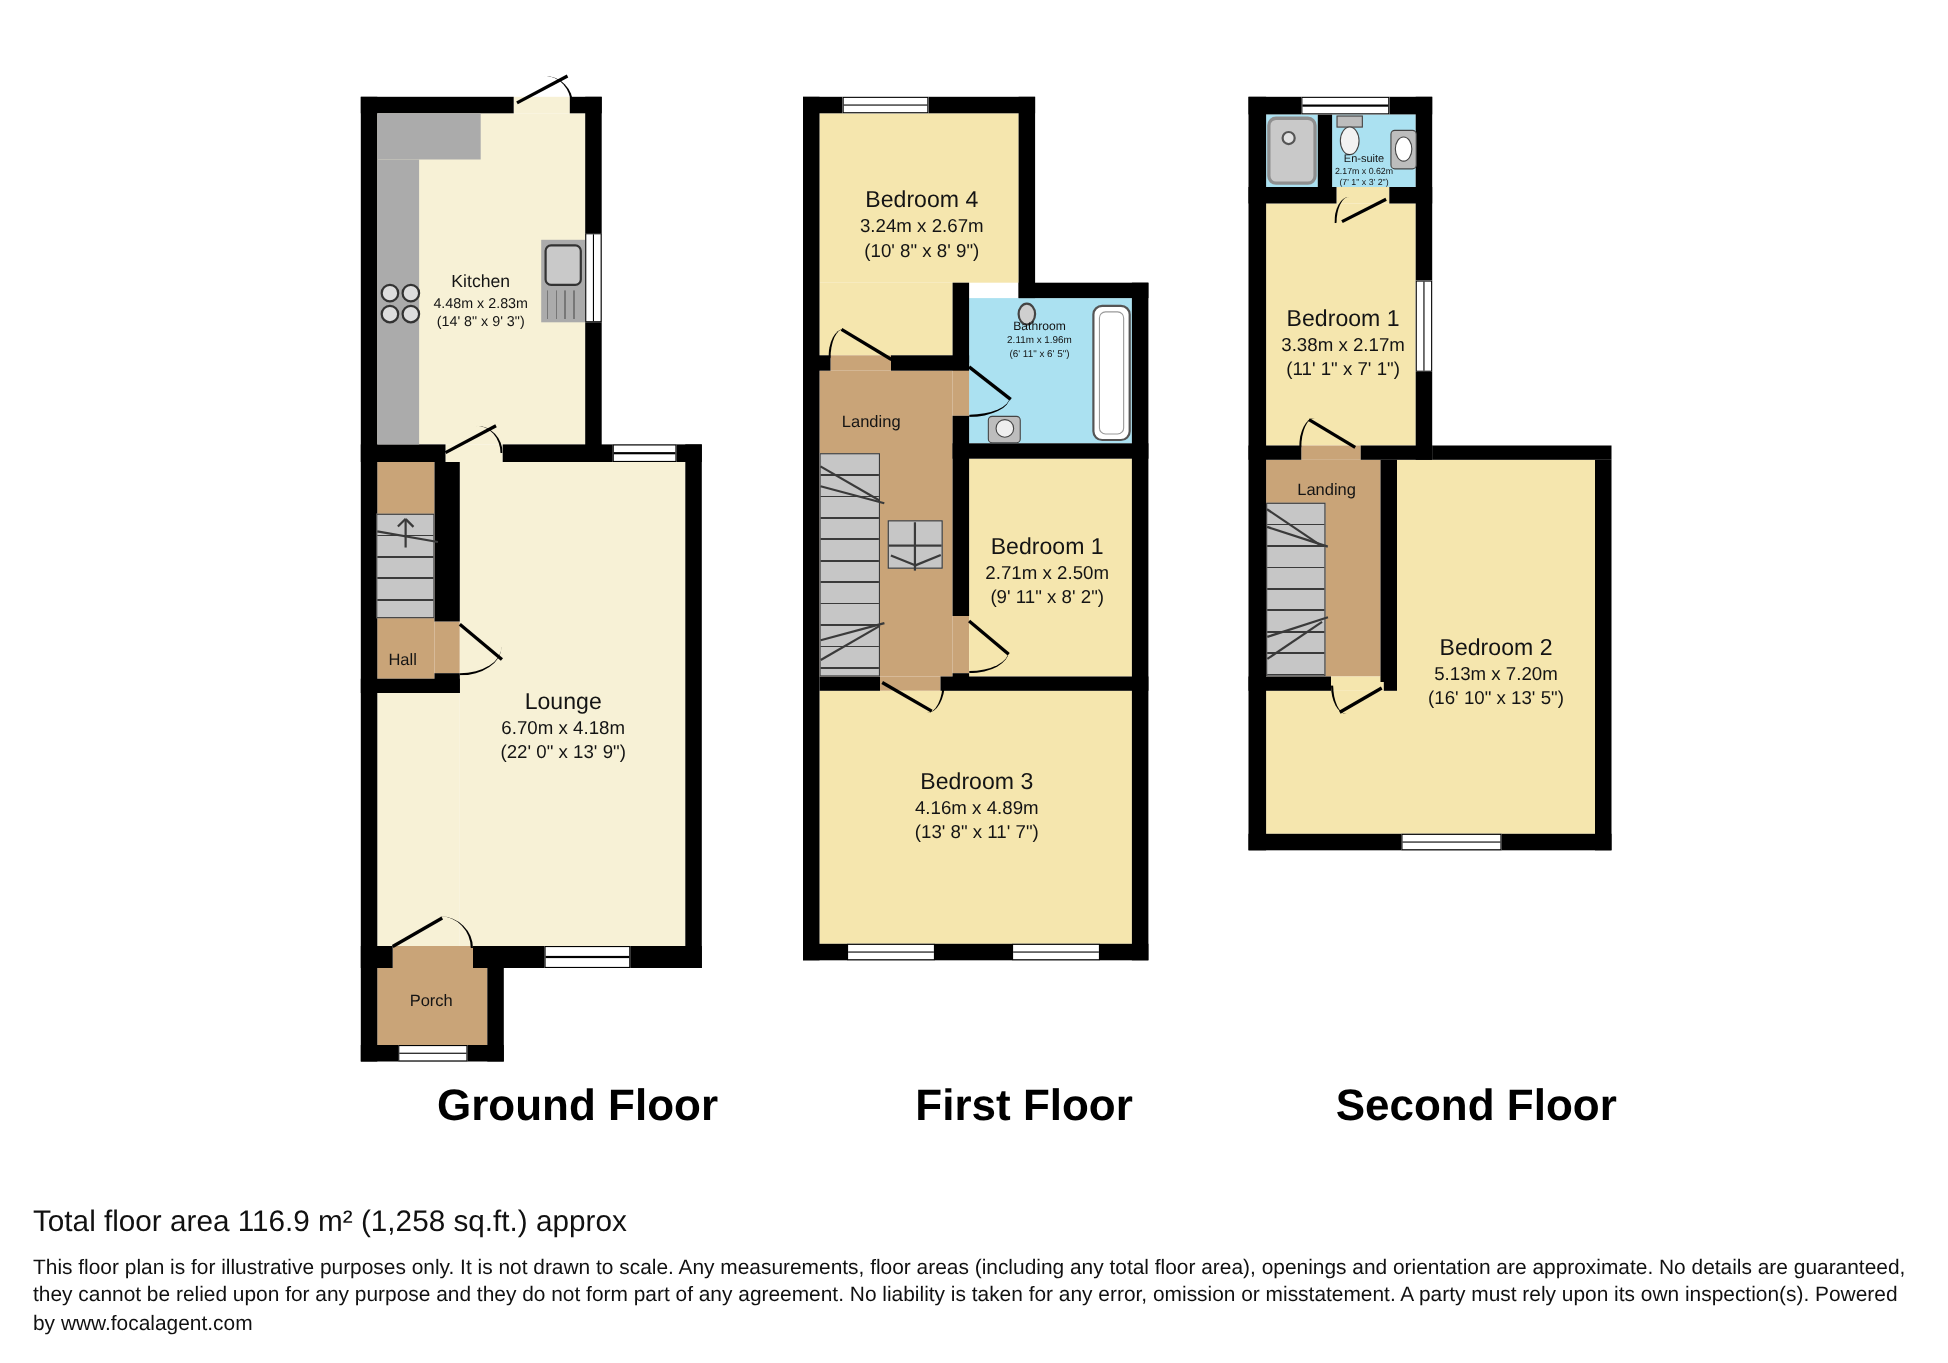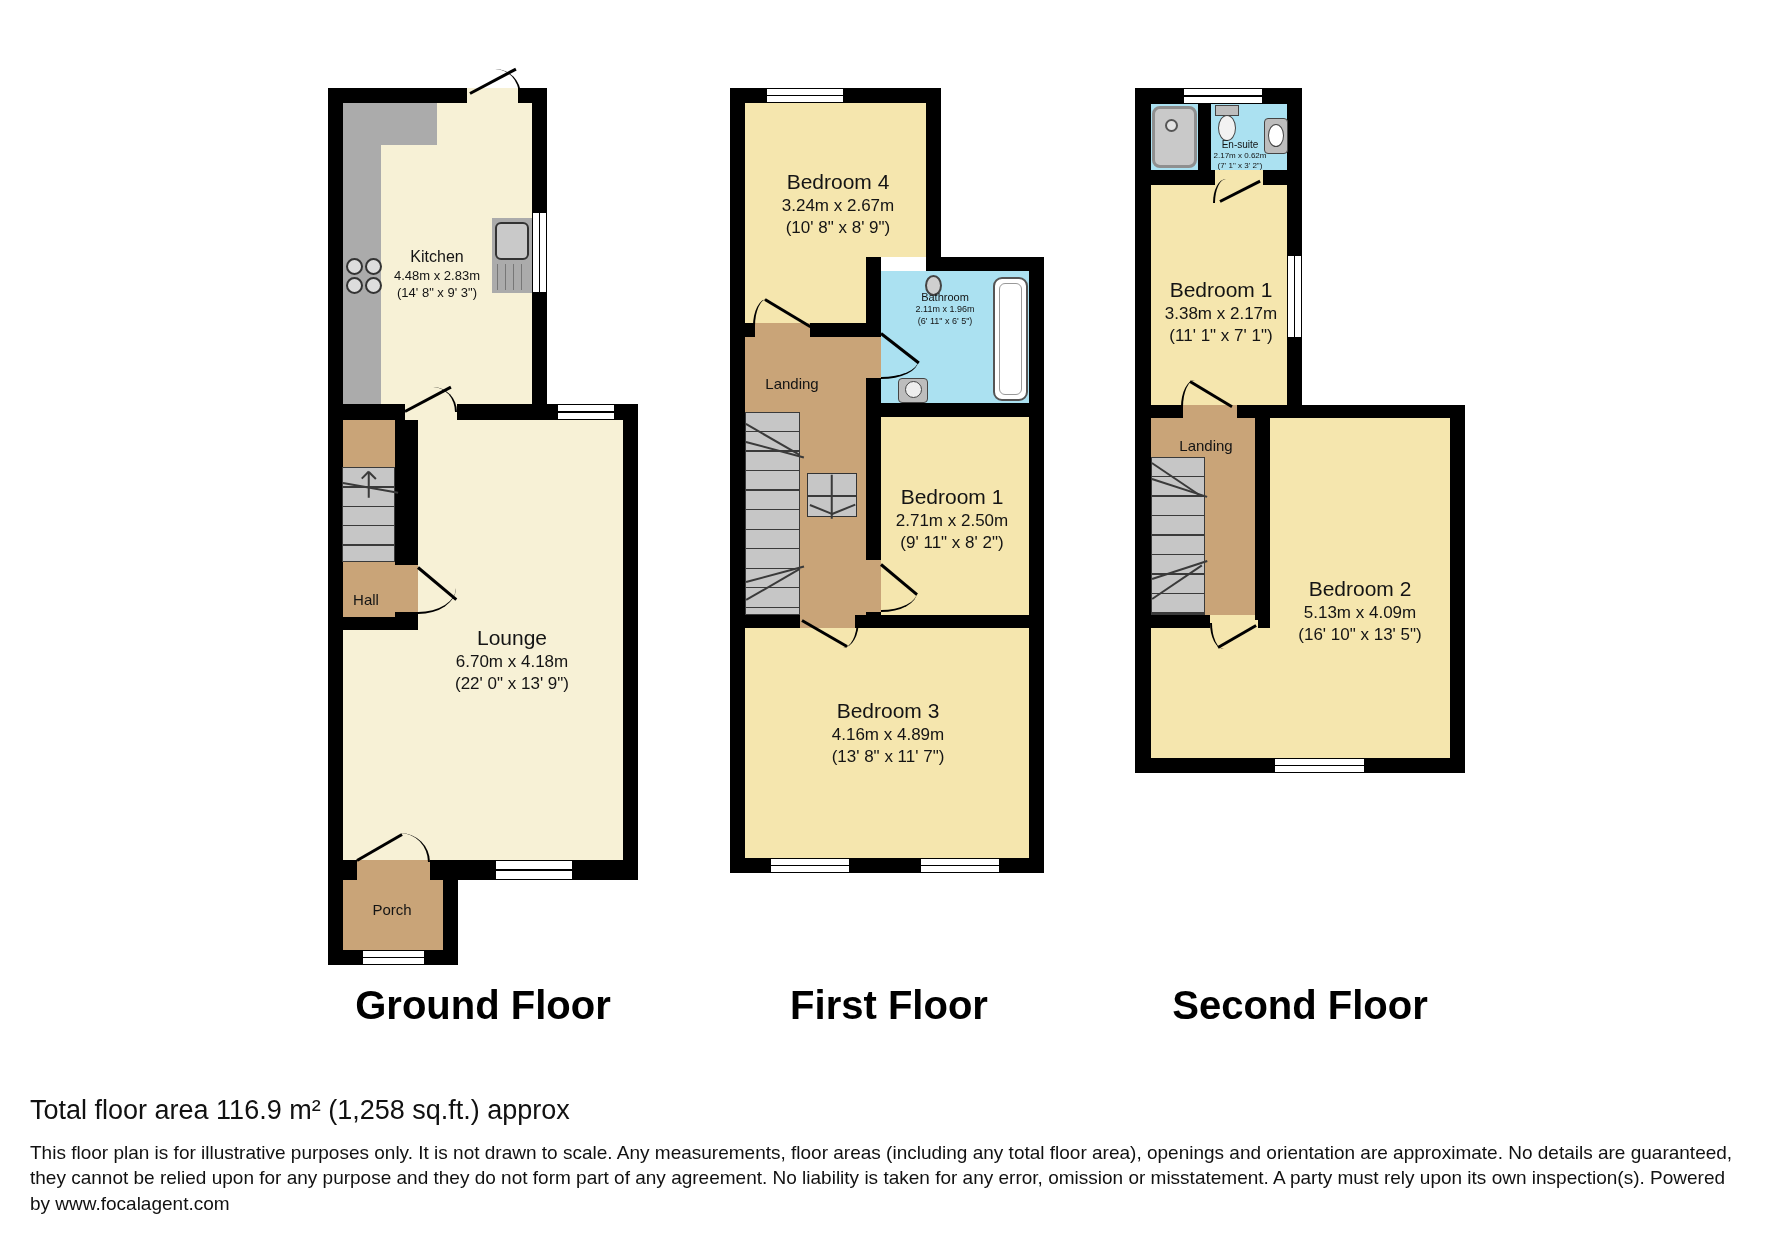--- a/index.html
+++ b/index.html
@@ -21,21 +21,21 @@
   .leaf{position:absolute;height:3px;background:#000;transform-origin:0 50%;}
   .arc{position:absolute;box-sizing:border-box;}
   .fx{position:absolute;box-sizing:border-box;}
   .lbl{position:absolute;transform:translate(-50%,-50%);display:flex;flex-direction:column;align-items:center;
        text-align:center;line-height:1.3;color:#141414;white-space:nowrap;}
   .lbl-lg .nm{font-size:21px;} .lbl-lg .dm{font-size:17px;}
   .lbl-md .nm{font-size:16px;} .lbl-md .dm{font-size:13px;}
   .lbl-sm .nm{font-size:11px;} .lbl-sm .dm{font-size:9px;}
   .lbl-xs .nm{font-size:10px;} .lbl-xs .dm{font-size:8px;}
   .tag{font-size:15px;}
-  .floor-title{position:absolute;transform:translateX(-50%);font-size:40px;font-weight:bold;color:#000;white-space:nowrap;}
+  .floor-title{position:absolute;transform:translateX(-50%);font-size:40px;font-weight:bold;color:#000;white-space:nowrap;margin-left:42px;}
   #total-area{position:absolute;left:30px;top:1095px;font-size:27px;color:#111;}
   #disclaimer{position:absolute;left:30px;top:1140px;width:1718px;font-size:19px;line-height:1.33;color:#111;}
 </style>
 </head>
 <body>
 
 <div id="canvas">
 
   <div class="rm cream" style="left:343px;top:103px;width:189px;height:301px"></div>
   <div class="rm cream" style="left:467px;top:88px;width:51px;height:15px"></div>
@@ -256,21 +256,21 @@
   <div class="lbl lbl-lg" style="left:1221px;top:312px">
     <span class="nm">Bedroom 1</span>
     <span class="dm">3.38m x 2.17m</span>
     <span class="dm">(11' 1" x 7' 1")</span>
   </div>
   <div class="lbl tag" style="left:1206px;top:446px">
     <span>Landing</span>
   </div>
   <div class="lbl lbl-lg" style="left:1360px;top:611px">
     <span class="nm">Bedroom 2</span>
-    <span class="dm">5.13m x 4.09m</span>
+    <span class="dm">5.13m x 7.20m</span>
     <span class="dm">(16' 10" x 13' 5")</span>
   </div>
 
   <div class="floor-title" style="left:483px;top:983px">Ground Floor</div>
   <div class="floor-title" style="left:889px;top:983px">First Floor</div>
   <div class="floor-title" style="left:1300px;top:983px">Second Floor</div>
 
   <div id="total-area">Total floor area 116.9 m² (1,258 sq.ft.) approx</div>
   <div id="disclaimer">This floor plan is for illustrative purposes only. It is not drawn to scale. Any measurements, floor areas (including any total floor area), openings and orientation are approximate. No details are guaranteed, they cannot be relied upon for any purpose and they do not form part of any agreement. No liability is taken for any error, omission or misstatement. A party must rely upon its own inspection(s). Powered by www.focalagent.com</div>
 

